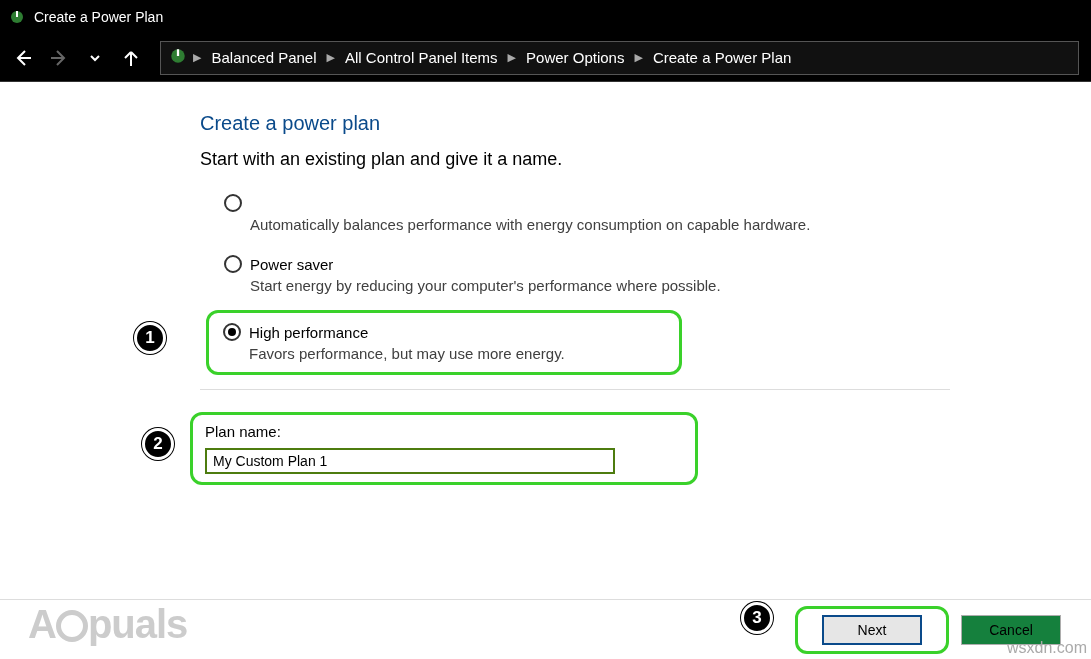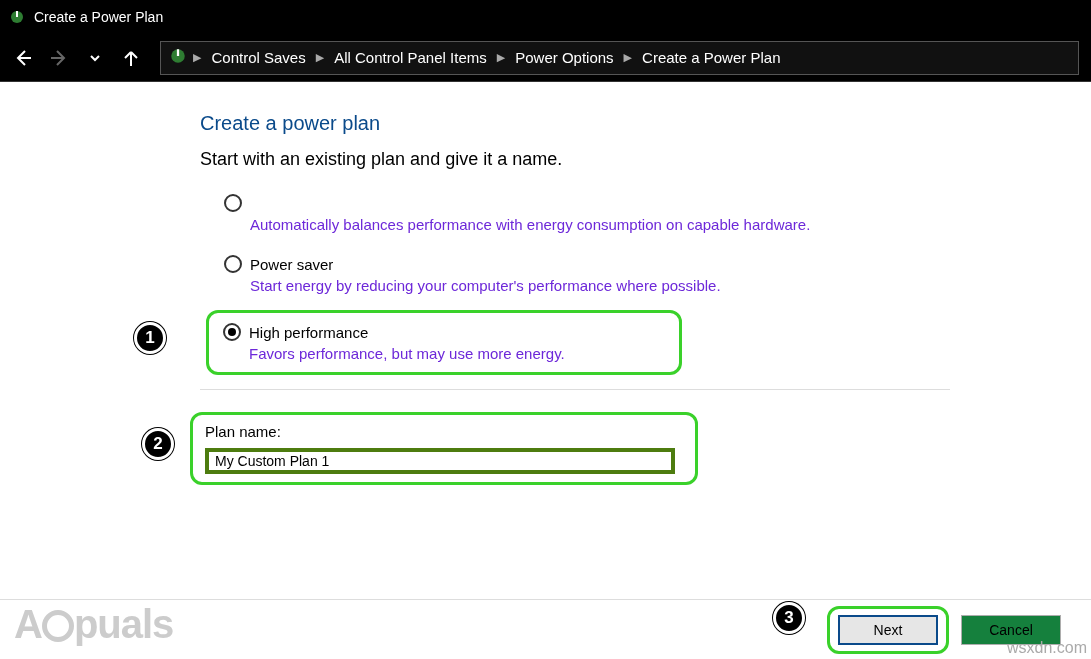--- a/index.html
+++ b/index.html
@@ -70,38 +70,38 @@
       max-width: 720px;
     }
     .plan-head { display: flex; align-items: center; gap: 8px; margin-bottom: 4px;}
     .radio {
       width: 18px; height: 18px; border: 2px solid #333; border-radius: 50%;
       display: inline-flex; align-items: center; justify-content: center; background: #fff;
     }
     .radio.checked::after { content: ""; width: 8px; height: 8px; background: #000; border-radius: 50%;}
     .plan-label { font-size: 15px; }
     .plan-label.bold { font-weight: 700; }
-    .plan-desc { font-size: 15px; margin-left: 26px; color: #6d28d9;}
+    .plan-desc { font-size: 15px; margin-left: 26px; color: #404040;}
     .highlight-box {
       border: 3px solid #3ad12a;
       border-radius: 12px;
       padding: 10px 14px;
       position: relative;
     }
     .highlight-plan { margin-left: 6px; margin-top: -6px; margin-bottom: 14px; width: 476px;}
     .highlight-planname { width: 508px; margin-left: -10px; padding: 8px 12px;}
-    .highlight-next { padding: 6px 8px; display: inline-block;}
+    .highlight-next { padding: 6px 24px; display: inline-block;}
     .divider {
       border: none; border-top: 1px solid #ddd;
       margin: 8px 0 22px 0; width: 750px;
     }
     .planname-row { margin-left: 0; }
     .planname-label { font-size: 15px; margin-bottom: 8px; display: block;}
     .planname-input {
-      width: 470px; height: 26px; border: 4px solid #4d7c0f;
+      width: 410px; height: 26px; border: 2px solid #4d7c0f;
       padding: 2px 6px; font-size: 14px; font-family: inherit;
       outline: none; background: #fff;
     }
     .badge {
       position: absolute;
       width: 32px; height: 32px;
       background: #000; color: #fff; border: 3px solid #fff;
       box-shadow: 0 0 0 1px #000;
       border-radius: 50%;
       display: flex; align-items: center; justify-content: center;
@@ -121,21 +121,21 @@
     }
     .btn {
       width: 100px; height: 30px;
       font-size: 14px; font-family: inherit;
       background: #15803d;
       border: 1px solid #adadad;
       cursor: pointer;
     }
     .btn.primary { border: 2px solid #0a4a8a; background: #e6e6e6;}
     .watermark {
-      position: absolute; left: 14px; bottom: 12px;
+      position: absolute; left: 28px; bottom: 12px;
       font-size: 40px; color: #ccc; font-weight: 600;
       letter-spacing: -1px; user-select: none; pointer-events: none;
       font-family: Arial, sans-serif;
     }
     .watermark .circ { display: inline-block; width: 32px; height: 32px; border: 5px solid #ccc; border-radius: 50%; vertical-align: -4px;}
     .source {
       position: absolute; right: 4px; bottom: 2px;
       font-size: 16px; color: #aaa;
     }
     .plan-container { position: relative; }
@@ -175,21 +175,21 @@
       </svg>
   </span>
   <div class="addrbox">
     <span>
       <svg width="18" height="18" viewBox="0 0 16 16">
           <circle cx="8" cy="8" r="6" fill="#2e7d32"></circle>
           <rect x="7" y="2" width="2" height="6" fill="#fff"></rect>
         </svg>
     </span>
     <span class="sep">▶</span>
-    <span class="crumb">Control Saves</span>
+    <span class="crumb">Balanced Panel</span>
     <span class="sep">▶</span>
     <span class="crumb">All Control Panel Items</span>
     <span class="sep">▶</span>
     <span class="crumb">Power Options</span>
     <span class="sep">▶</span>
     <span class="crumb">Create a Power Plan</span>
   </div>
 </div>
 
 <div class="content">

